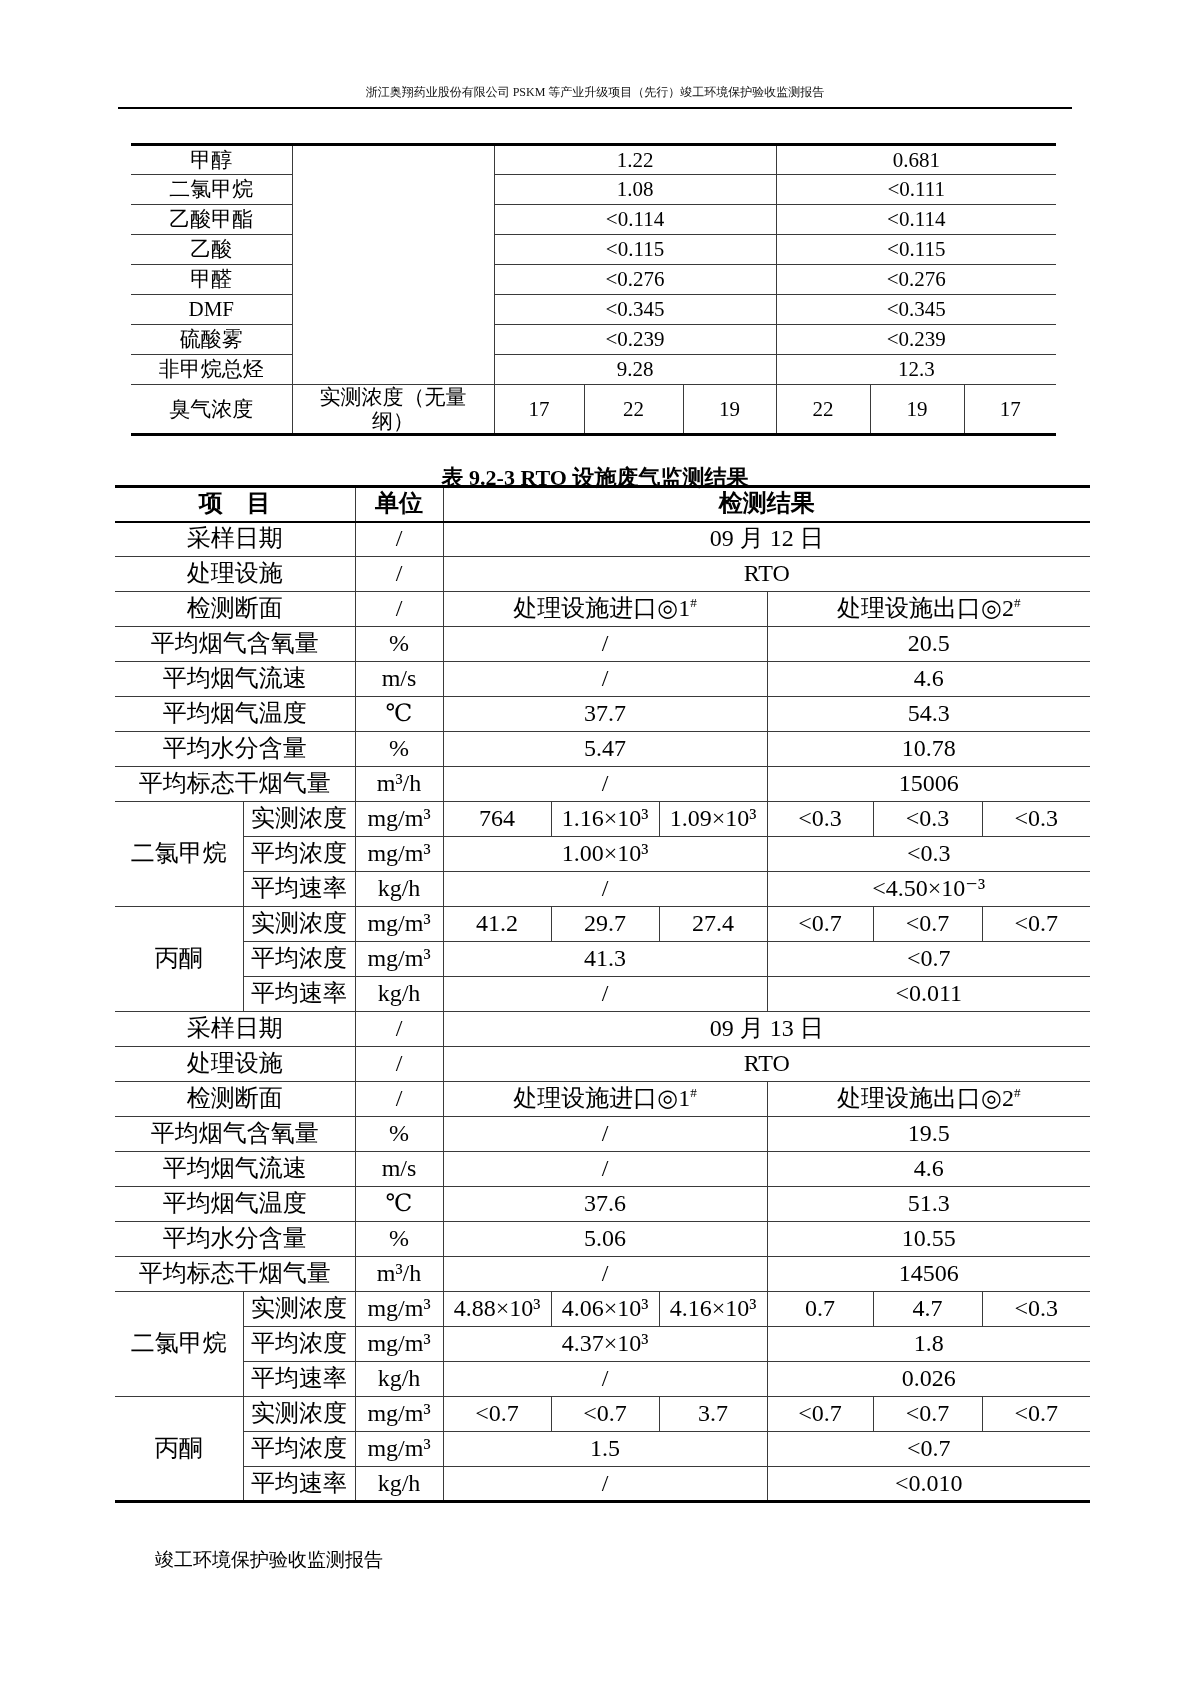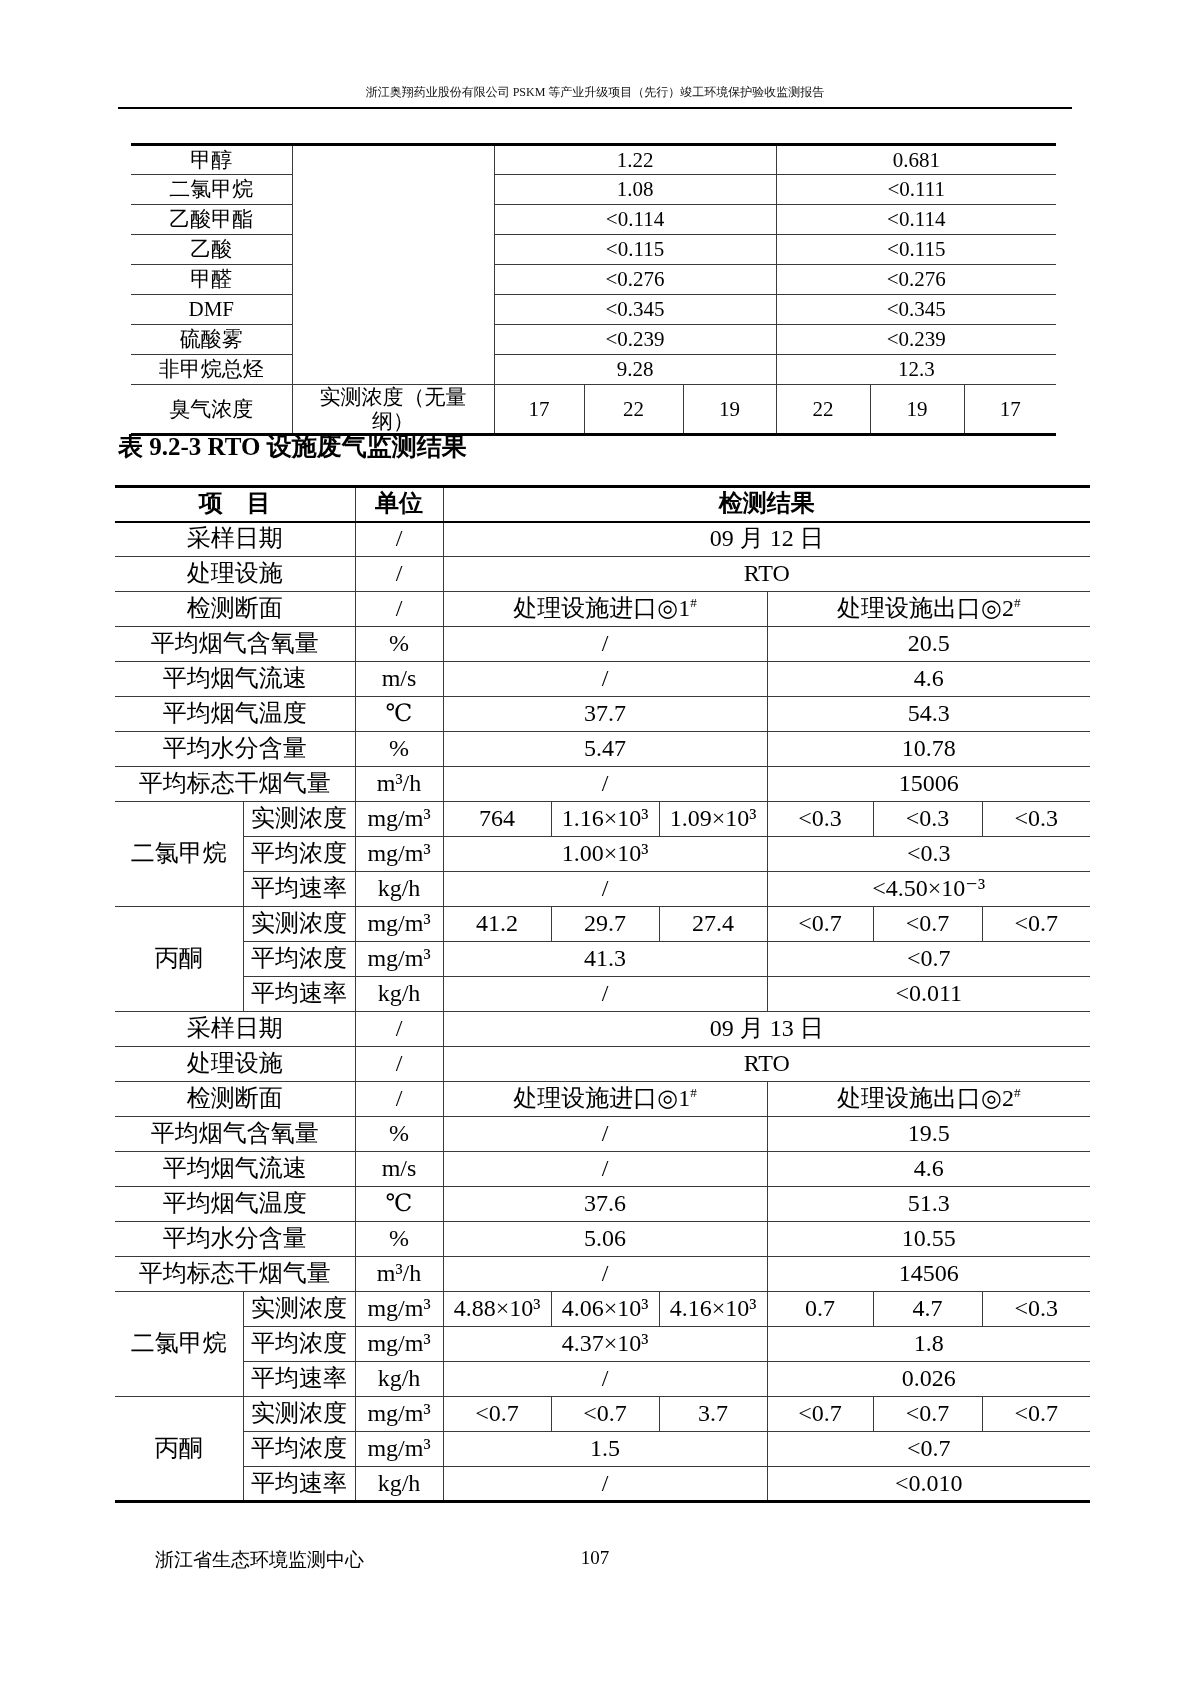--- a/index.html
+++ b/index.html
@@ -33,22 +33,22 @@
   }
   td.el { border-left: none; }
   td.er { border-right: none; }
   .t1 td { height: 30px; font-size: 21px; }
   .t2 td { height: 35px; font-size: 24px; }
   .t1 tr:last-child td { height: 46px; }
   .t1 tr:last-child td:nth-child(2) { padding: 0 27px; margin-left: 40px; }
   .t2 tr:first-child td { font-weight: bold; border-bottom: 2px solid #000; }
   sup { font-size: 0.55em; line-height: 0; }
   .tbl-title {
-    position: absolute; top: 430px; left: 118px; width: 954px;
-    text-align: left; font-size: 25px; font-weight: bold; white-space: nowrap;
+    position: absolute; top: 463px; left: 118px; width: 954px;
+    text-align: center; font-size: 22px; font-weight: bold; white-space: nowrap;
   }
   .footer { position: absolute; top: 1547px; left: 118px; width: 954px; height: 26px; font-size: 19px; }
   .footer-left { position: absolute; left: 37px; top: 0; }
   .footer-page { position: absolute; left: 0; top: 0; width: 100%; text-align: center; }
 </style>
 </head>
 <body>
 
 <div class="hdr-title">浙江奥翔药业股份有限公司 PSKM 等产业升级项目（先行）竣工环境保护验收监测报告</div>
 <div class="hdr-rule"></div>
@@ -320,15 +320,14 @@
       <tr>
         <td>平均速率</td>
         <td>kg/h</td>
         <td colspan="3">/</td>
         <td colspan="3" class="er">&lt;0.010</td>
       </tr>
     </tbody>
 </table>
 
 <div class="footer">
-  <span class="footer-page">107</span>
-  <span class="footer-left">浙江省生态环境监测中心</span>
+  <span class="footer-left">竣工环境保护验收监测报告</span>
 </div>
 
 </body></html>

